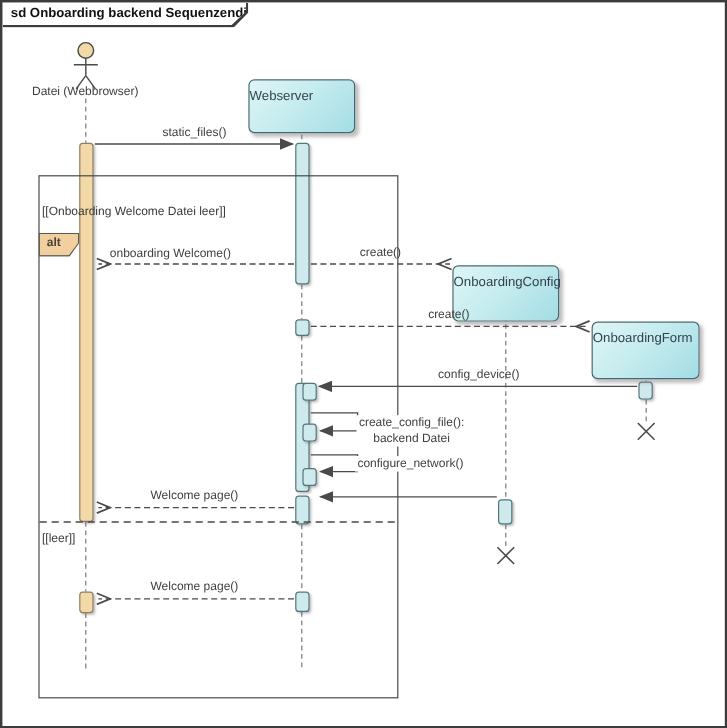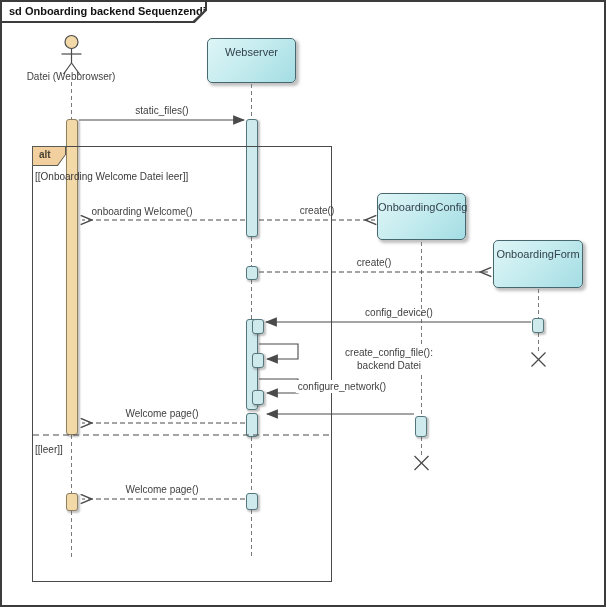--- a/index.html
+++ b/index.html
@@ -15,28 +15,28 @@
     position:absolute; z-index:2; box-sizing:border-box;
     border:1px solid #54777d; background:#cfeaec; border-radius:3px;
     box-shadow:1.5px 1.5px 2px rgba(80,80,80,0.35);
   }
   .act.tan { background:#f3d8a8; border-color:#8d7f60; }
   .obj {
     position:absolute; z-index:4; box-sizing:border-box;
     border:1px solid #47686e; border-radius:5px;
     background:linear-gradient(135deg,#def5f6 0%,#c6ecef 45%,#a3dde4 100%);
     box-shadow:2.5px 2.5px 3px rgba(130,130,130,0.5);
-    color:#33424d; font-size:11px; text-align:center; padding-top:7px;
+    color:#33424d; font-size:11px; padding-top:7px;margin-top:28px;
   }
   .alt-frame {
     position:absolute; z-index:5; box-sizing:border-box;
     border:1.5px solid #4a4a4a; background:transparent; pointer-events:none;
   }
   .pent-outer { position:absolute; z-index:6; background:#5a5a52;
-    clip-path:polygon(0 0,100% 0,100% 42%,76% 100%,0 100%); }
+    clip-path:polygon(0 0,100% 0,100% 42%,76% 100%,0 100%);margin-top:48px; }
   .pent-inner { position:absolute; left:1px; top:1px; background:#f2cf9f;
     clip-path:polygon(0 0,100% 0,100% 42%,76% 100%,0 100%);
     font-size:10px; font-weight:bold; color:#4a4233; padding:2px 0 0 6px; box-sizing:border-box; }
   .guard { position:absolute; z-index:6; font-size:10px; color:#3a3a3a; white-space:nowrap; }
   .mlabel { position:absolute; z-index:7; font-size:10px; color:#3f3f3f;
     white-space:nowrap; transform:translateX(-50%); }
   .mlabel.boxed { background:#ffffff; padding:0 2px; text-align:center; line-height:13px; }
   .tab-outer { position:absolute; left:0; top:0; width:205px; height:21px; z-index:8;
     background:#3c3c3c; clip-path:polygon(0 0,100% 0,100% 40%,94% 100%,0 100%); }
   .tab-inner { position:absolute; left:0; top:0; width:203px; height:19px;
@@ -145,21 +145,21 @@
     <div class="pent-inner" style="width:32px;height:18px;">alt</div>
   </div>
   <div class="guard" style="left:33px;top:169px;">[[Onboarding Welcome Datei leer]]</div>
   <div class="guard" style="left:33px;top:442px;">[[leer]]</div>
 
   <div class="mlabel" style="left:160px;top:103px;">static_files()</div>
   <div class="mlabel" style="left:140px;top:204px;">onboarding Welcome()</div>
   <div class="mlabel" style="left:315px;top:203px;">create()</div>
   <div class="mlabel" style="left:372px;top:255px;">create()</div>
   <div class="mlabel" style="left:397px;top:305px;">config_device()</div>
-  <div class="mlabel boxed" style="left:341px;top:344px;margin-left:46px;">
+  <div class="mlabel boxed" style="left:341px;top:344px;">
     <div>create_config_file():</div>
     <div>backend Datei</div>
   </div>
   <div class="mlabel boxed" style="left:340px;top:378px;">configure_network()</div>
   <div class="mlabel" style="left:160px;top:406px;">Welcome page()</div>
   <div class="mlabel" style="left:160px;top:482px;">Welcome page()</div>
 
   <div class="tab-outer">
     <div class="tab-inner">sd Onboarding backend Sequenzendiagramm</div>
   </div>

